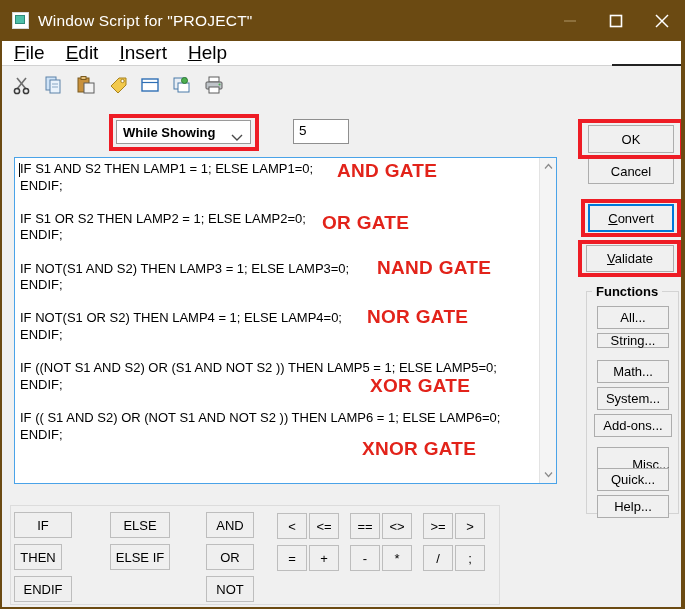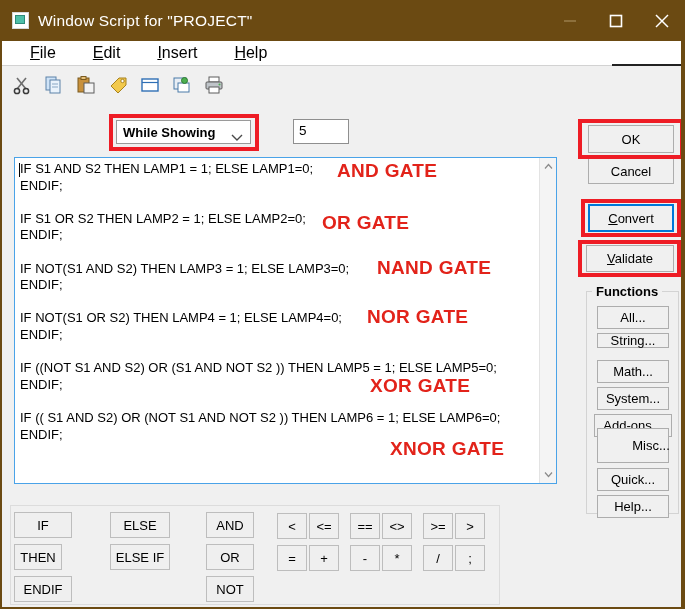--- a/index.html
+++ b/index.html
@@ -33,21 +33,21 @@
   .wincontrols{position:absolute;right:0;top:0;height:41px;display:flex;}
   .wc{width:46px;height:41px;display:flex;align-items:center;justify-content:center;}
   .wc svg{display:block;}
 
   
   .menubar{
     position:absolute;left:0;top:41px;width:685px;height:24px;
     background:#ffffff;display:flex;align-items:center;
   }
   .menu-item{
-    font-size:16px;color:#000;margin-left:30px;margin-right:7px;
+    font-size:19px;color:#000;margin-left:14px;margin-right:7px;
     white-space:nowrap;
   }
   .menu-item u{text-decoration:underline;}
 
   
   .menu-rule{
     position:absolute;left:0;top:65px;width:685px;height:1px;background:#d2d2d2;
   }
   .menu-rule-dark{
     position:absolute;left:612px;top:64px;width:73px;height:2px;background:#222;
@@ -290,42 +290,42 @@
           </svg>
       </div>
     </div>
   </div>
 
   <div class="anno" style="left:337px;top:160px;">AND GATE</div>
   <div class="anno" style="left:322px;top:212px;">OR GATE</div>
   <div class="anno" style="left:377px;top:257px;">NAND GATE</div>
   <div class="anno" style="left:367px;top:306px;">NOR GATE</div>
   <div class="anno" style="left:370px;top:375px;">XOR GATE</div>
-  <div class="anno" style="left:362px;top:438px;margin-left:28px;">XNOR GATE</div>
+  <div class="anno" style="left:362px;top:438px;">XNOR GATE</div>
 
   <div class="btn" style="left:588px;top:125px;width:86px;height:28px;">OK</div>
   <div class="btn" style="left:588px;top:158px;width:86px;height:26px;">Cancel</div>
 
   <div class="btn focus" style="left:588px;top:204px;width:86px;height:28px;">
     <span><u>C</u><span>onvert</span></span>
   </div>
 
   <div class="btn" style="left:586px;top:245px;width:88px;height:27px;">
     <span><u>V</u><span>alidate</span></span>
   </div>
 
   <div class="groupbox"></div>
   <div class="groupbox-title">Functions</div>
 
   <div class="btn" style="left:597px;top:306px;width:72px;height:23px;">All...</div>
   <div class="btn" style="left:597px;top:333px;width:72px;height:15px;">String...</div>
   <div class="btn" style="left:597px;top:360px;width:72px;height:23px;">Math...</div>
   <div class="btn" style="left:597px;top:387px;width:72px;height:23px;">System...</div>
   <div class="btn" style="left:594px;top:414px;width:78px;height:23px;">Add-ons...</div>
-  <div class="btn" style="left:597px;top:428px;width:72px;height:35px;padding-left:36px;">Misc...</div>
+  <div class="btn" style="left:597px;top:447px;width:72px;height:35px;padding-left:36px;">Misc...</div>
   <div class="btn" style="left:597px;top:468px;width:72px;height:23px;">Quick...</div>
   <div class="btn" style="left:597px;top:495px;width:72px;height:23px;">Help...</div>
 
   <div class="bottom-panel"></div>
 
   <div class="kbtn" style="left:14px;top:512px;width:58px;height:26px;">IF</div>
   <div class="kbtn" style="left:14px;top:544px;width:48px;height:26px;">THEN</div>
   <div class="kbtn" style="left:14px;top:576px;width:58px;height:26px;">ENDIF</div>
   <div class="kbtn" style="left:110px;top:512px;width:60px;height:26px;">ELSE</div>
   <div class="kbtn" style="left:110px;top:544px;width:60px;height:26px;">ELSE IF</div>

